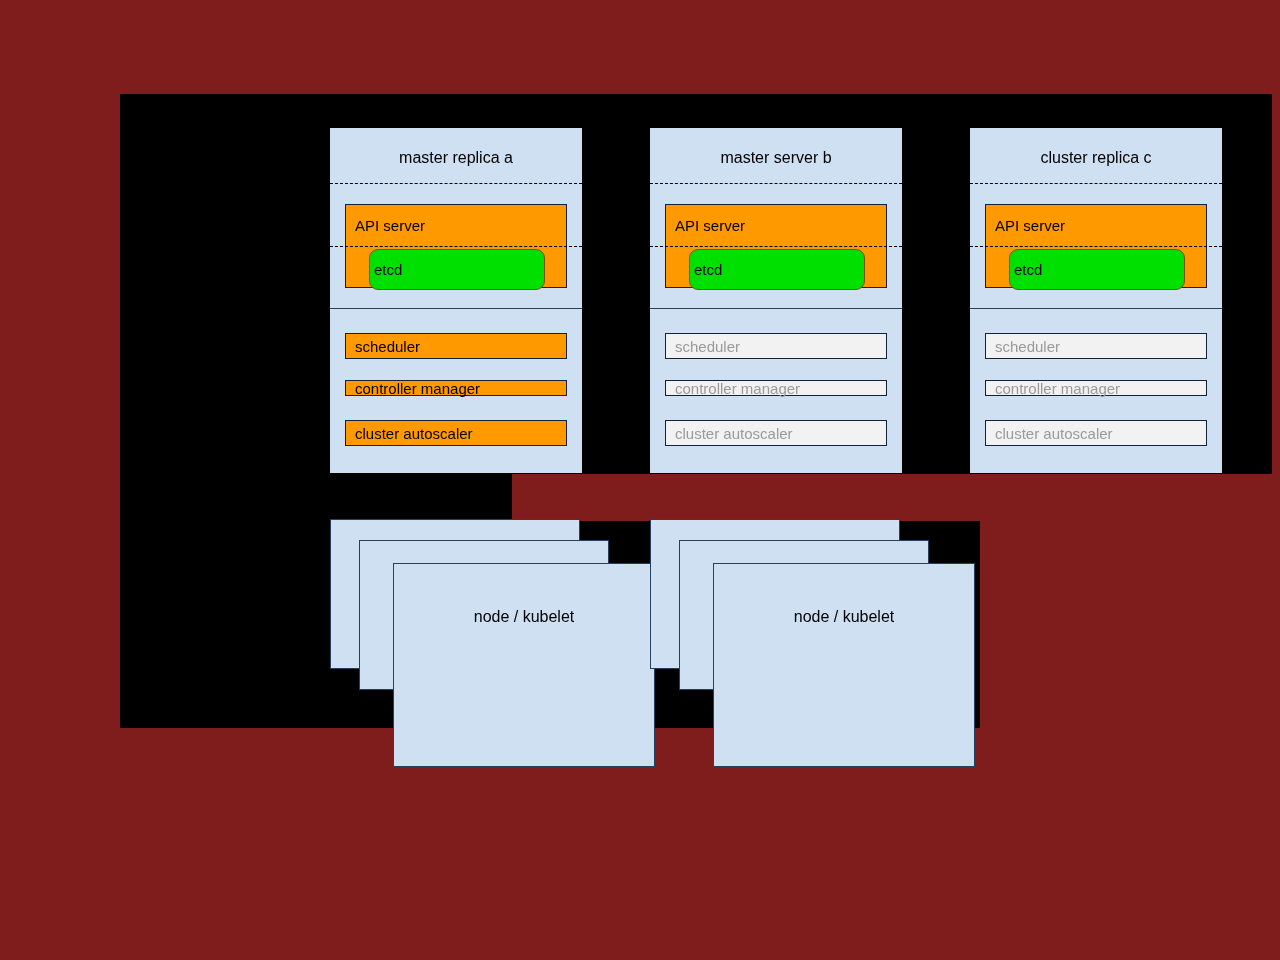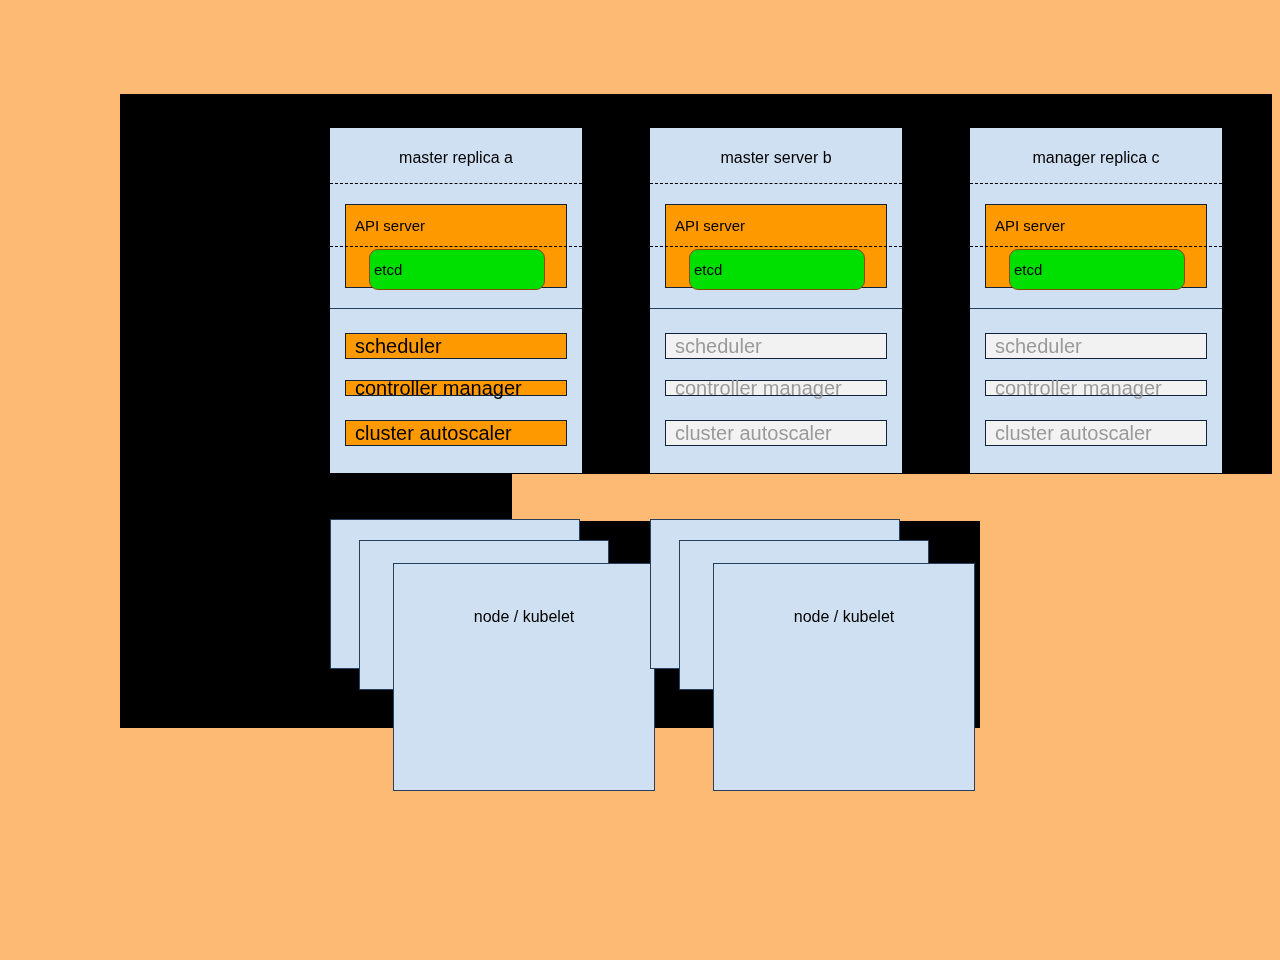--- a/index.html
+++ b/index.html
@@ -8,21 +8,21 @@
     padding: 0;
     background: #ffffff;
   }
   body {
     font-family: "Liberation Sans", sans-serif;
   }
   #canvas {
     position: relative;
     width: 1280px;
     height: 960px;
-    background: #fdba74;
+    background: #7f1d1d;
     overflow: hidden;
   }
 
   
   .backdrop {
     position: absolute;
     background: #000000;
   }
   #backdrop-top   { left: 120px; top: 94px;  width: 1152px; height: 380px; }
   #backdrop-left  { left: 120px; top: 474px; width: 392px;  height: 47px;  }
@@ -73,21 +73,21 @@
   }
   .solid-1 { top: 180px; }
 
   
   .comp {
     position: absolute;
     left: 15px;
     width: 222px;
     box-sizing: border-box;
     border: 1.3px solid #11213a;
-    font-size: 20px;
+    font-size: 15px;
     line-height: 15px;
     display: flex;
     align-items: center;
     padding-left: 9px;
   }
   .comp.active   { background: #ff9900; color: #000000; }
   .comp.inactive { background: #f2f2f2; color: #9a9a9a; }
 
   
   .api-band {
@@ -143,21 +143,21 @@
     box-sizing: border-box;
     width: 250px;
     height: 150px;
   }
   .node-sheet.s1 { left: 0px;  top: 0px;  }
   .node-sheet.s2 { left: 29px; top: 21px; }
   .node-sheet.s3 {
     left: 63px;
     top: 44px;
     width: 262px;
-    height: 228px;
+    height: 204px;
     display: flex;
     align-items: flex-start;
     justify-content: center;
   }
   .node-label {
     margin-top: 43px;
     font-size: 16px;
     line-height: 19px;
     color: #000000;
     white-space: nowrap;
@@ -200,21 +200,21 @@
 
     <div class="dash-line dash-2"></div>
     <div class="solid-line solid-1"></div>
 
     <div class="comp inactive comp-scheduler">scheduler</div>
     <div class="comp inactive comp-controller">controller manager</div>
     <div class="comp inactive comp-autoscaler">cluster autoscaler</div>
   </div>
 
   <div class="replica-card" id="replica-c">
-    <div class="replica-title">manager replica c</div>
+    <div class="replica-title">cluster replica c</div>
     <div class="dash-line dash-1"></div>
 
     <div class="api-band">
       <div class="api-label">API server</div>
       <div class="etcd-box">etcd</div>
     </div>
 
     <div class="dash-line dash-2"></div>
     <div class="solid-line solid-1"></div>
 

